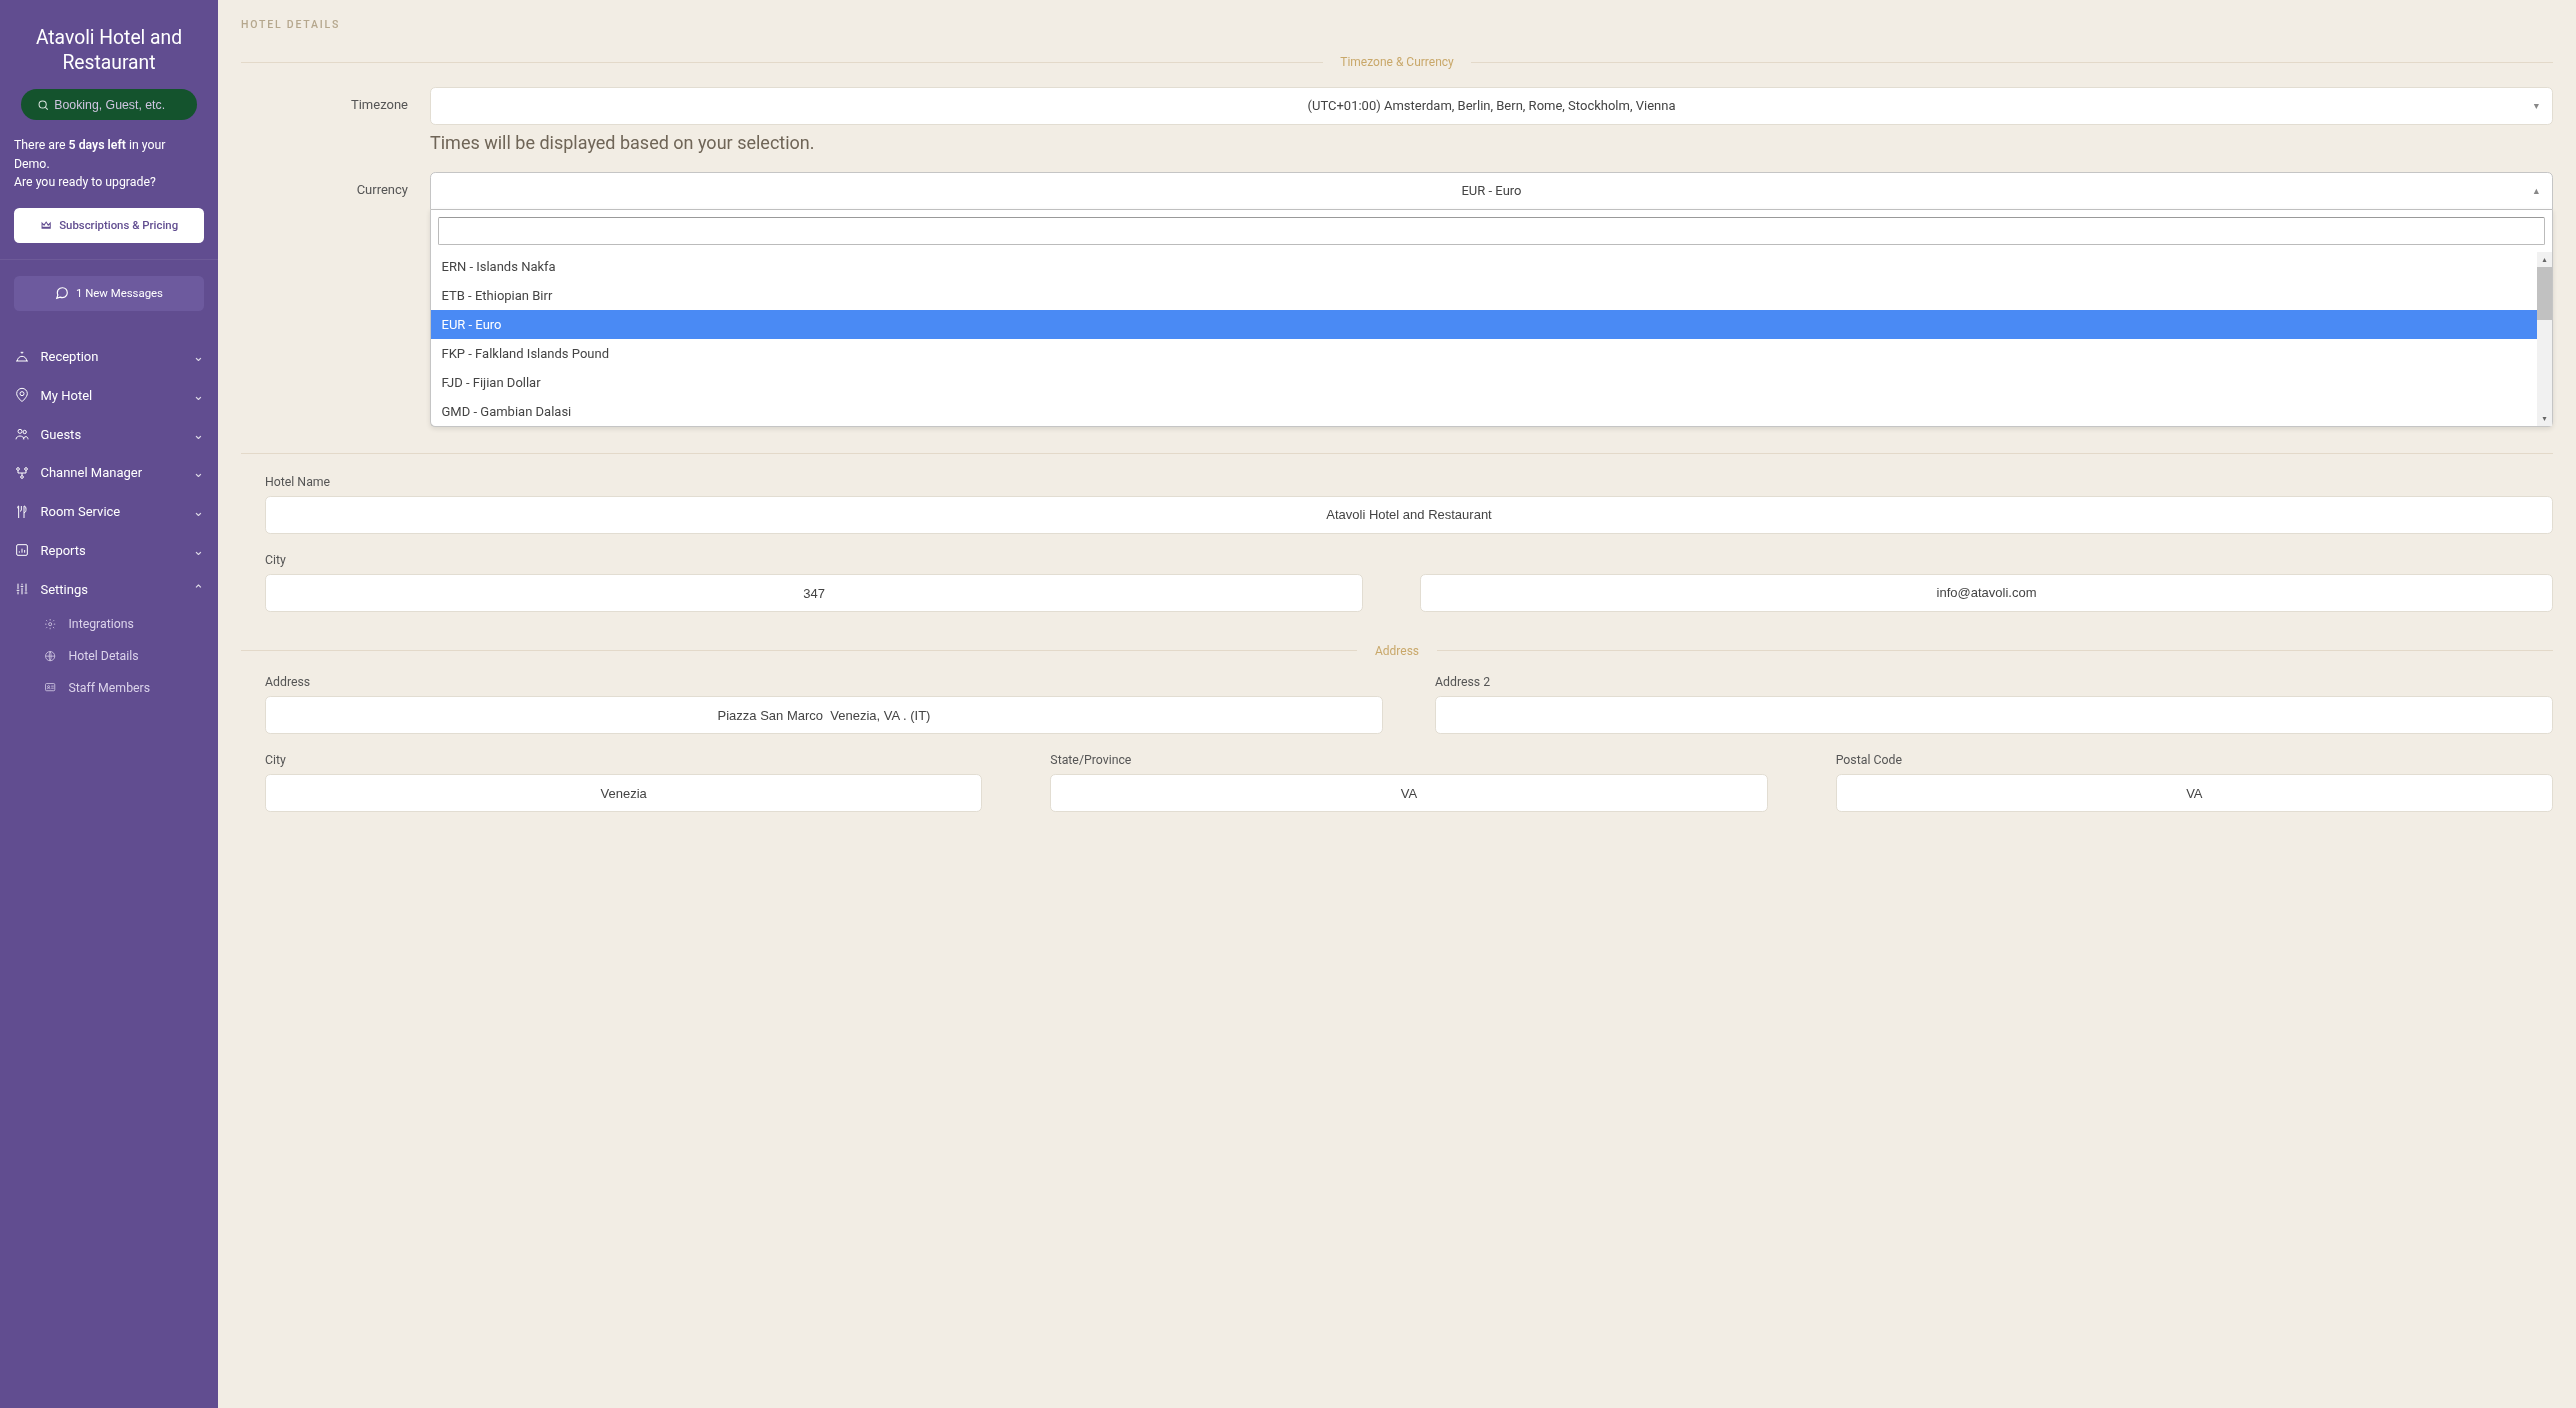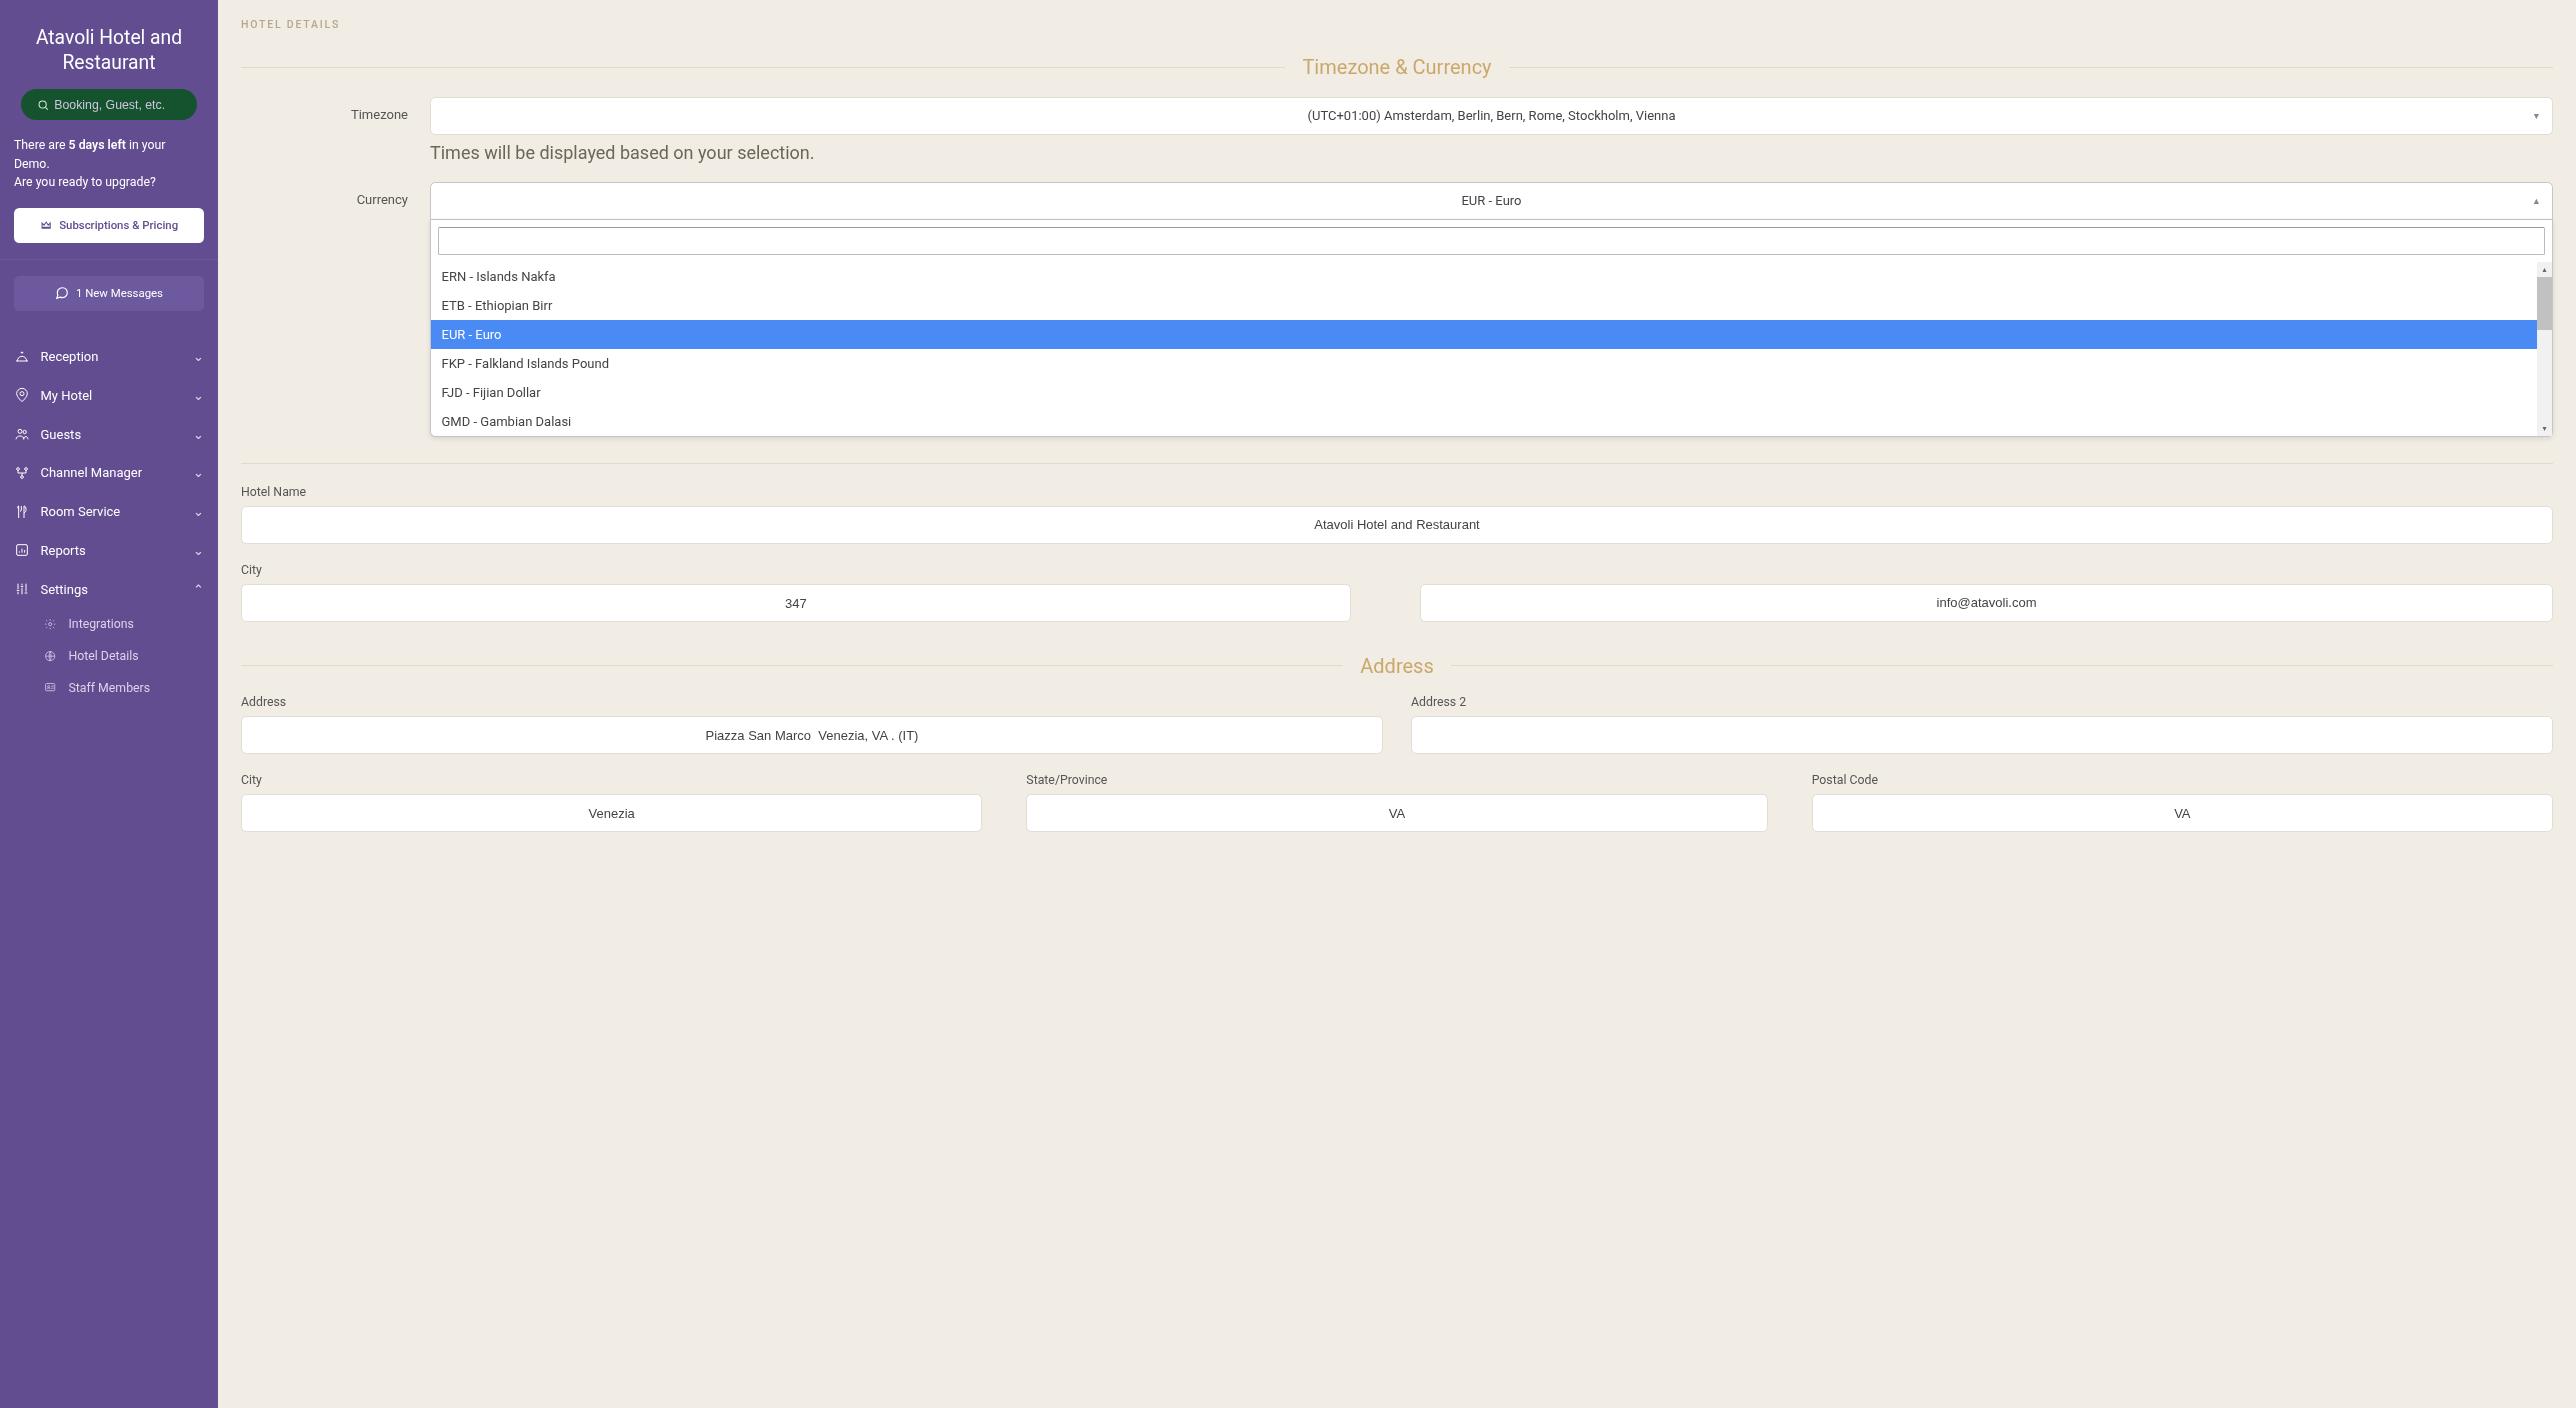--- a/index.html
+++ b/index.html
@@ -27,30 +27,30 @@
 .sub-nav { padding-left: 28px; }
 .sub-nav .nav-item { font-size: 12.3px; padding: 8.8px 14px; color: #dcd4eb; }
 .main { flex: 1; overflow-y: auto; padding: 17.5px 23px; position: relative; }
 .breadcrumb { font-size: 10.5px; letter-spacing: 1.8px; color: #b5a78d; font-weight: 500; margin-bottom: 5.3px; }
 .page-header { display: flex; justify-content: space-between; align-items: flex-start; }
 .page-title { font-size: 28px; font-weight: 400; color: #4f4f4f; }
 .cancel-btn { border: 0.9px solid #ddd; background: #fff; border-radius: 5.3px; padding: 10.5px 19.3px; display: flex; align-items: center; gap: 8.8px; color: #4b59d6; font-size: 14px; cursor: pointer; box-shadow: 0 0.9px 1.8px rgba(0,0,0,0.05); }
 .cancel-btn svg { width: 14px; height: 14px; stroke: #b5a78d; }
 .section-divider { display: flex; align-items: center; gap: 17.5px; margin: 24.6px 0 17.5px; }
 .section-divider .line { flex: 1; height: 0.9px; background: #e3d9c9; }
-.section-divider .title { color: #c9a86a; font-size: 20px; font-weight: 400; }
+.section-divider .title { color: #c9a86a; font-size: 12px; font-weight: 400; }
 .form-row { display: flex; gap: 22px; margin-bottom: 19.3px; align-items: flex-start; }
 .form-row.labeled { align-items: flex-start; }
 .form-label { width: 167px; text-align: right; font-size: 13px; color: #555; padding-top: 10.5px; flex-shrink: 0; }
 .form-control-wrap { flex: 1; }
 .form-control { width: 100%; background: #fff; border: 0.9px solid #e2ddd2; border-radius: 5.3px; padding: 10.5px 12.3px; font-size: 13px; color: #444; outline: none; text-align: center; }
 .select-wrap { position: relative; }
 .select-wrap .caret { position: absolute; right: 12.3px; top: 50%; transform: translateY(-50%); pointer-events: none; color: #888; font-size: 8.8px; }
 .helper-text { font-size: 18px; color: #6f6557; margin-top: 7px; }
-.field-block { flex: 1; }
+.field-block { flex: 1; margin-left: 24px; }
 .field-label { font-size: 12.3px; color: #555; margin-bottom: 7px; }
 .two-col { display: flex; gap: 28px; }
 .three-col { display: flex; gap: 44px; }
 .dropdown-open { border: 0.9px solid #c5c5c5; border-radius: 5.3px 5.3px 0 0; background: #fff; }
 .dropdown-panel { border: 0.9px solid #c5c5c5; border-top: none; background: #fff; border-radius: 0 0 5.3px 5.3px; position: relative; z-index: 10; box-shadow: 0 1.8px 5.3px rgba(0,0,0,0.1); }
 .dropdown-search { padding: 7px; }
 .dropdown-search input { width: 100%; border: 0.9px solid #bbb; border-top-color: #999; border-radius: 1.8px; padding: 6.1px 7px; font-size: 12.3px; outline: none; }
 .dropdown-list { max-height: 175px; overflow-y: auto; position: relative; }
 .dropdown-option { padding: 7px 10.5px; font-size: 13px; color: #444; cursor: pointer; }
 .dropdown-option.selected { background: #4a8af4; color: #fff; }

